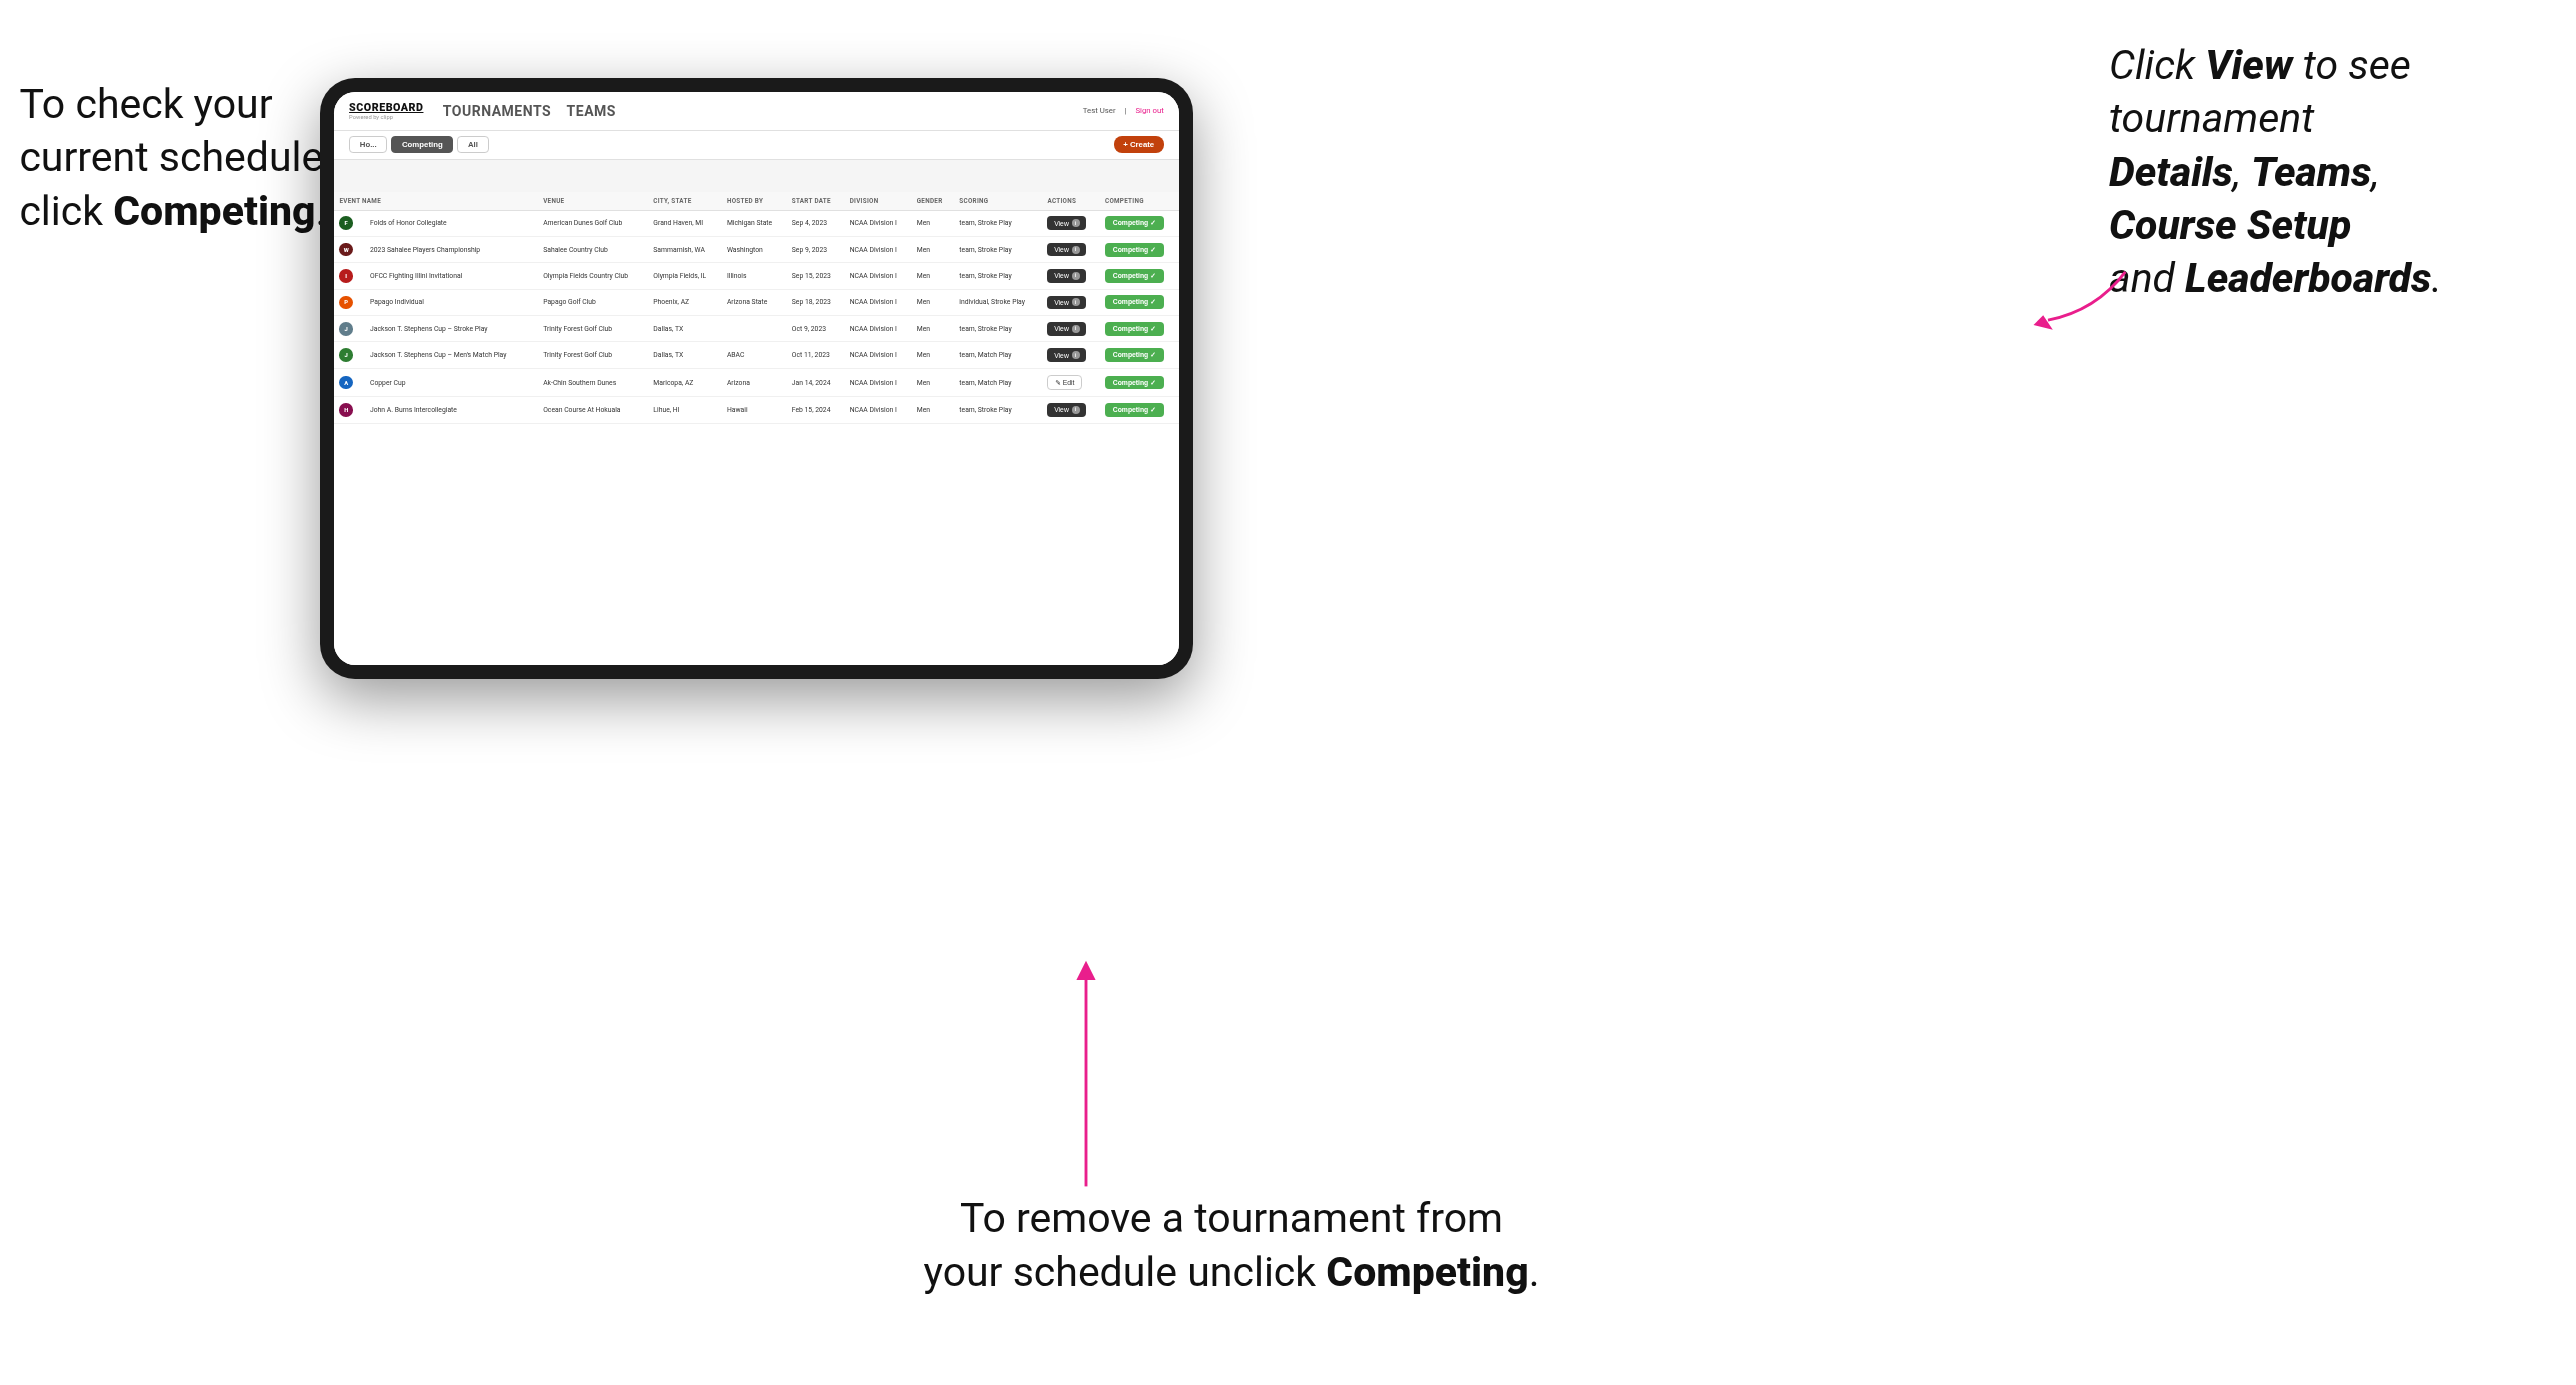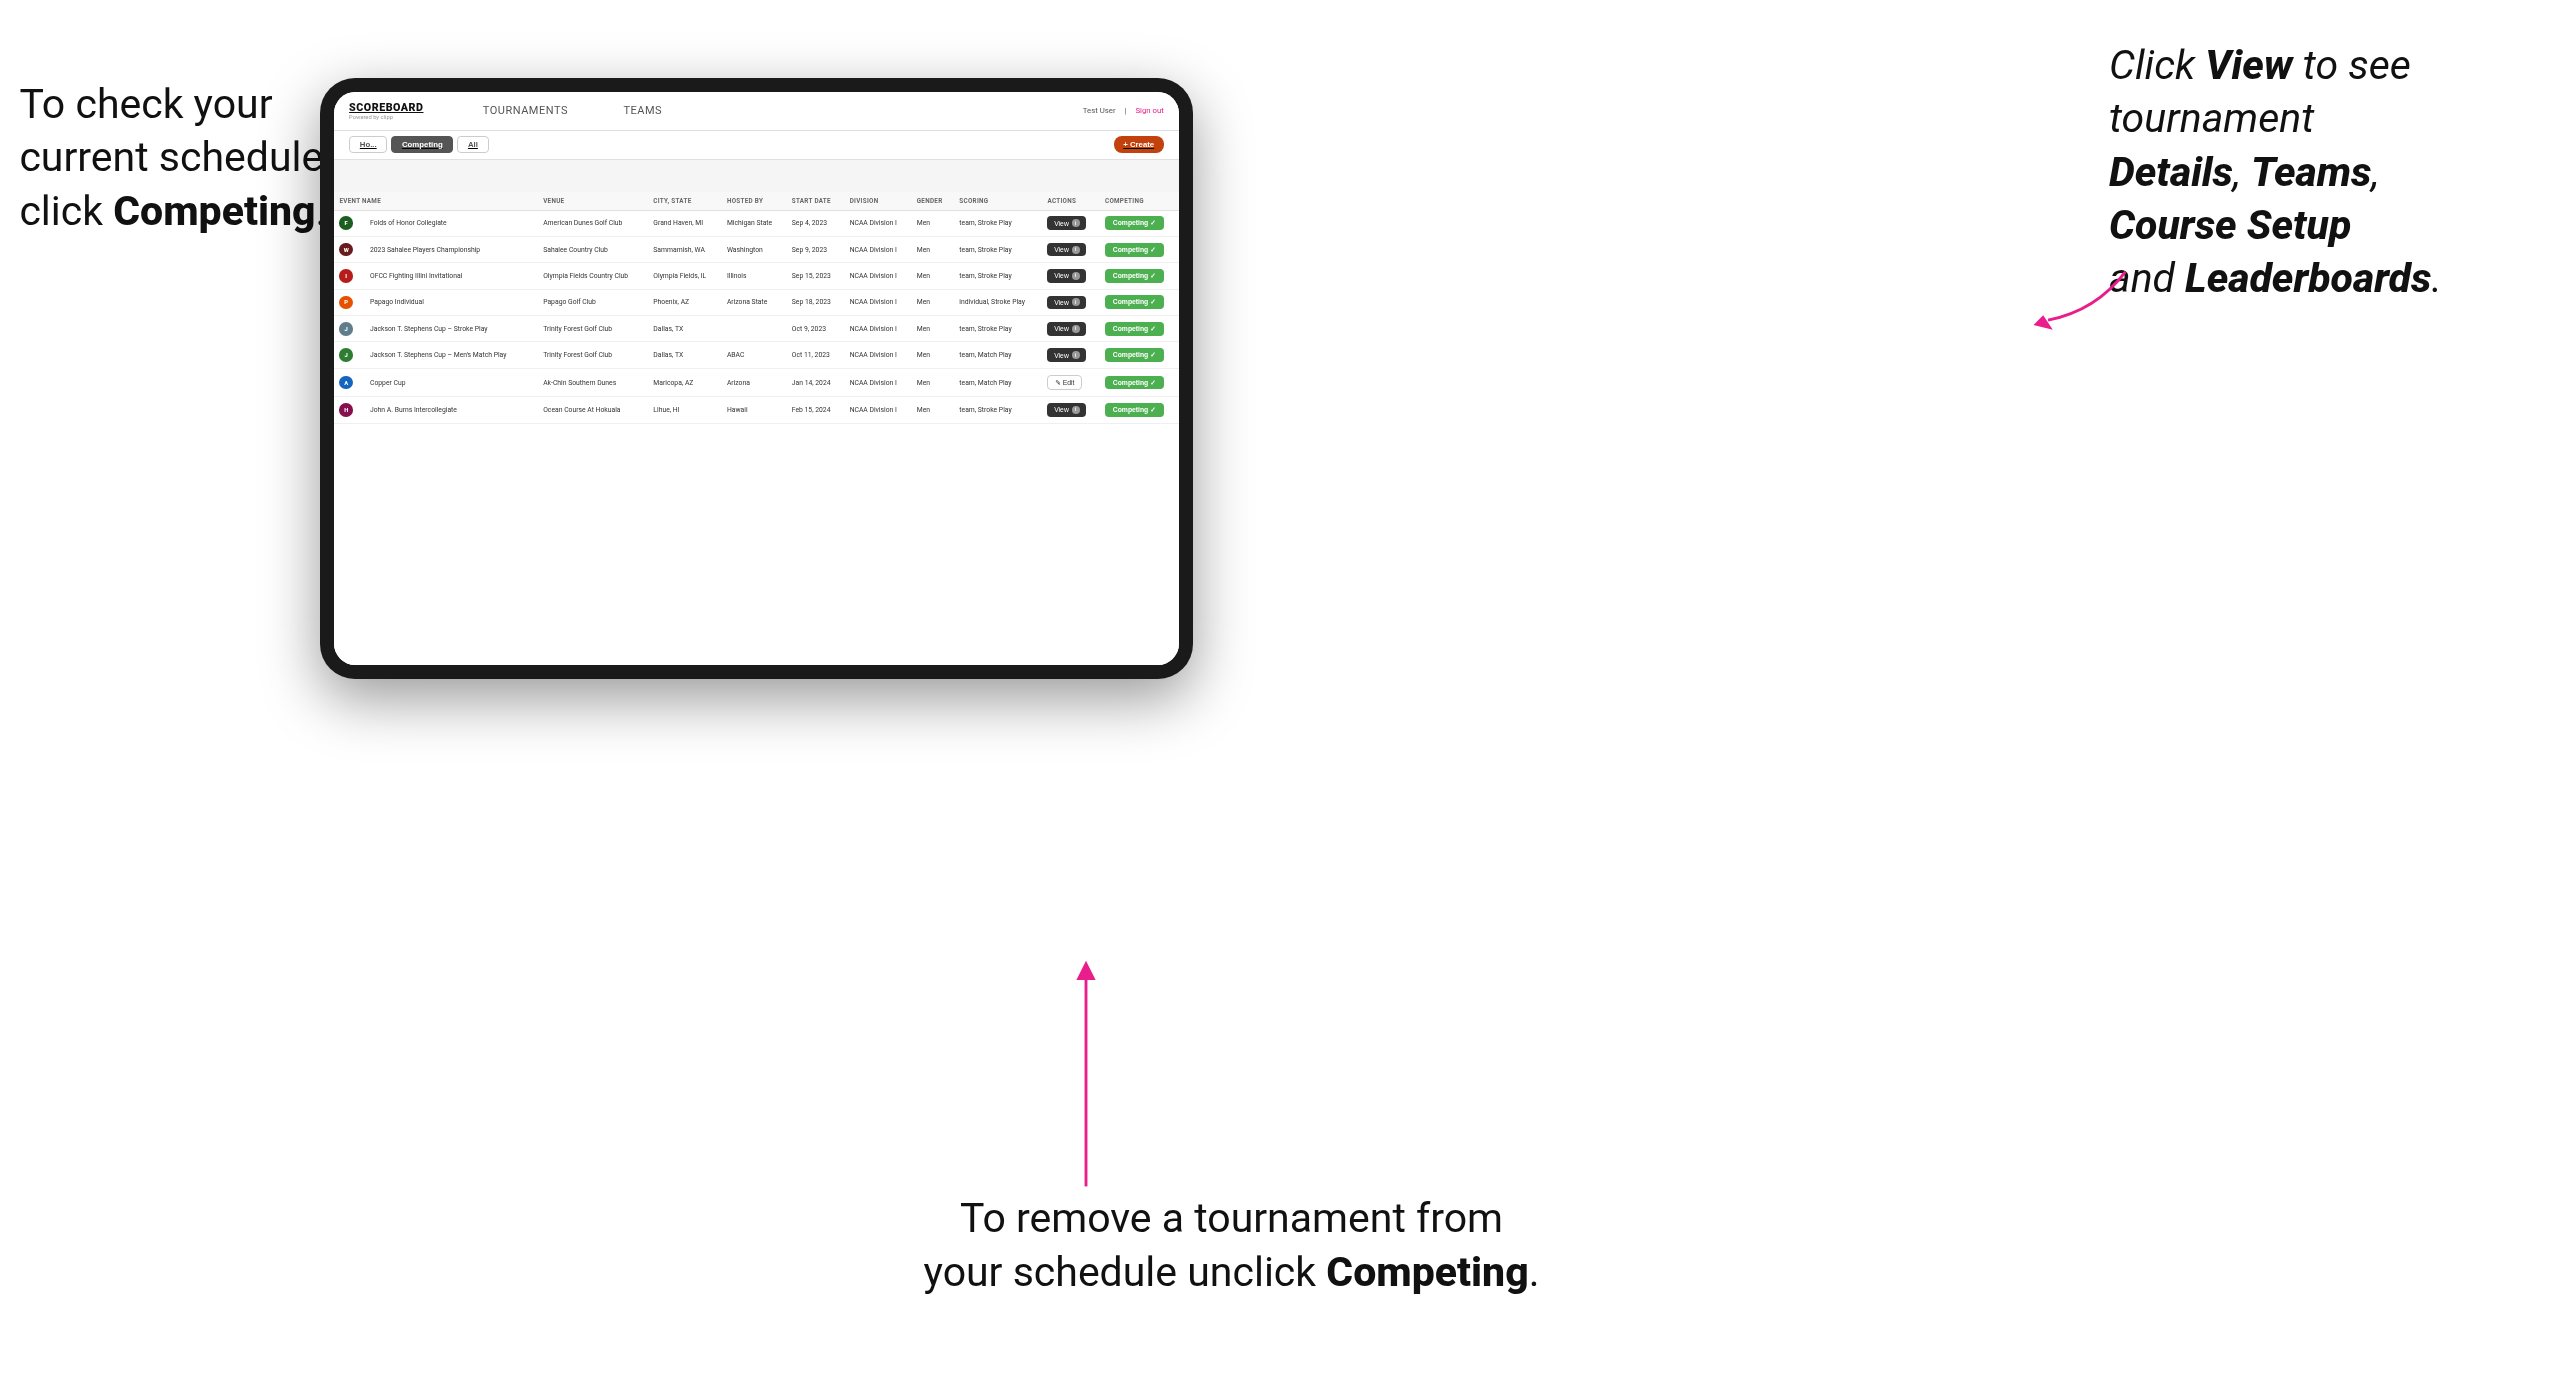--- a/index.html
+++ b/index.html
@@ -86,49 +86,47 @@
       color: #111;
       letter-spacing: 0.5px;
       text-decoration: underline;
     }
     .scoreboard-logo .logo-sub {
       font-size: 5.8px;
       color: #999;
     }
 
     .nav-item {
-      font-size: 11px;
-      font-weight: 400;
+      font-size: 14px;
+      font-weight: 700;
       color: #555;
       margin-right: 15.5px;
       cursor: pointer;
       text-transform: uppercase;
       letter-spacing: 0.5px;
-      margin-left: 40px;
     }
 
     .header-right {
       margin-left: auto;
       display: flex;
       align-items: center;
       gap: 9px;
       font-size: 7.8px;
       color: #555;
     }
 
     
     .toolbar {
       background: #fff;
       border-bottom: 1px solid #e0e0e0;
       display: flex;
       align-items: center;
       padding: 5.8px 15.5px;
       gap: 3.9px;
       flex-shrink: 0;
-      text-decoration: underline;
     }
 
     .tab-btn {
       padding: 2.9px 9.7px;
       border-radius: 3.9px;
       font-size: 7.8px;
       font-weight: 600;
       cursor: pointer;
       border: 1px solid #ccc;
       background: #fff;

